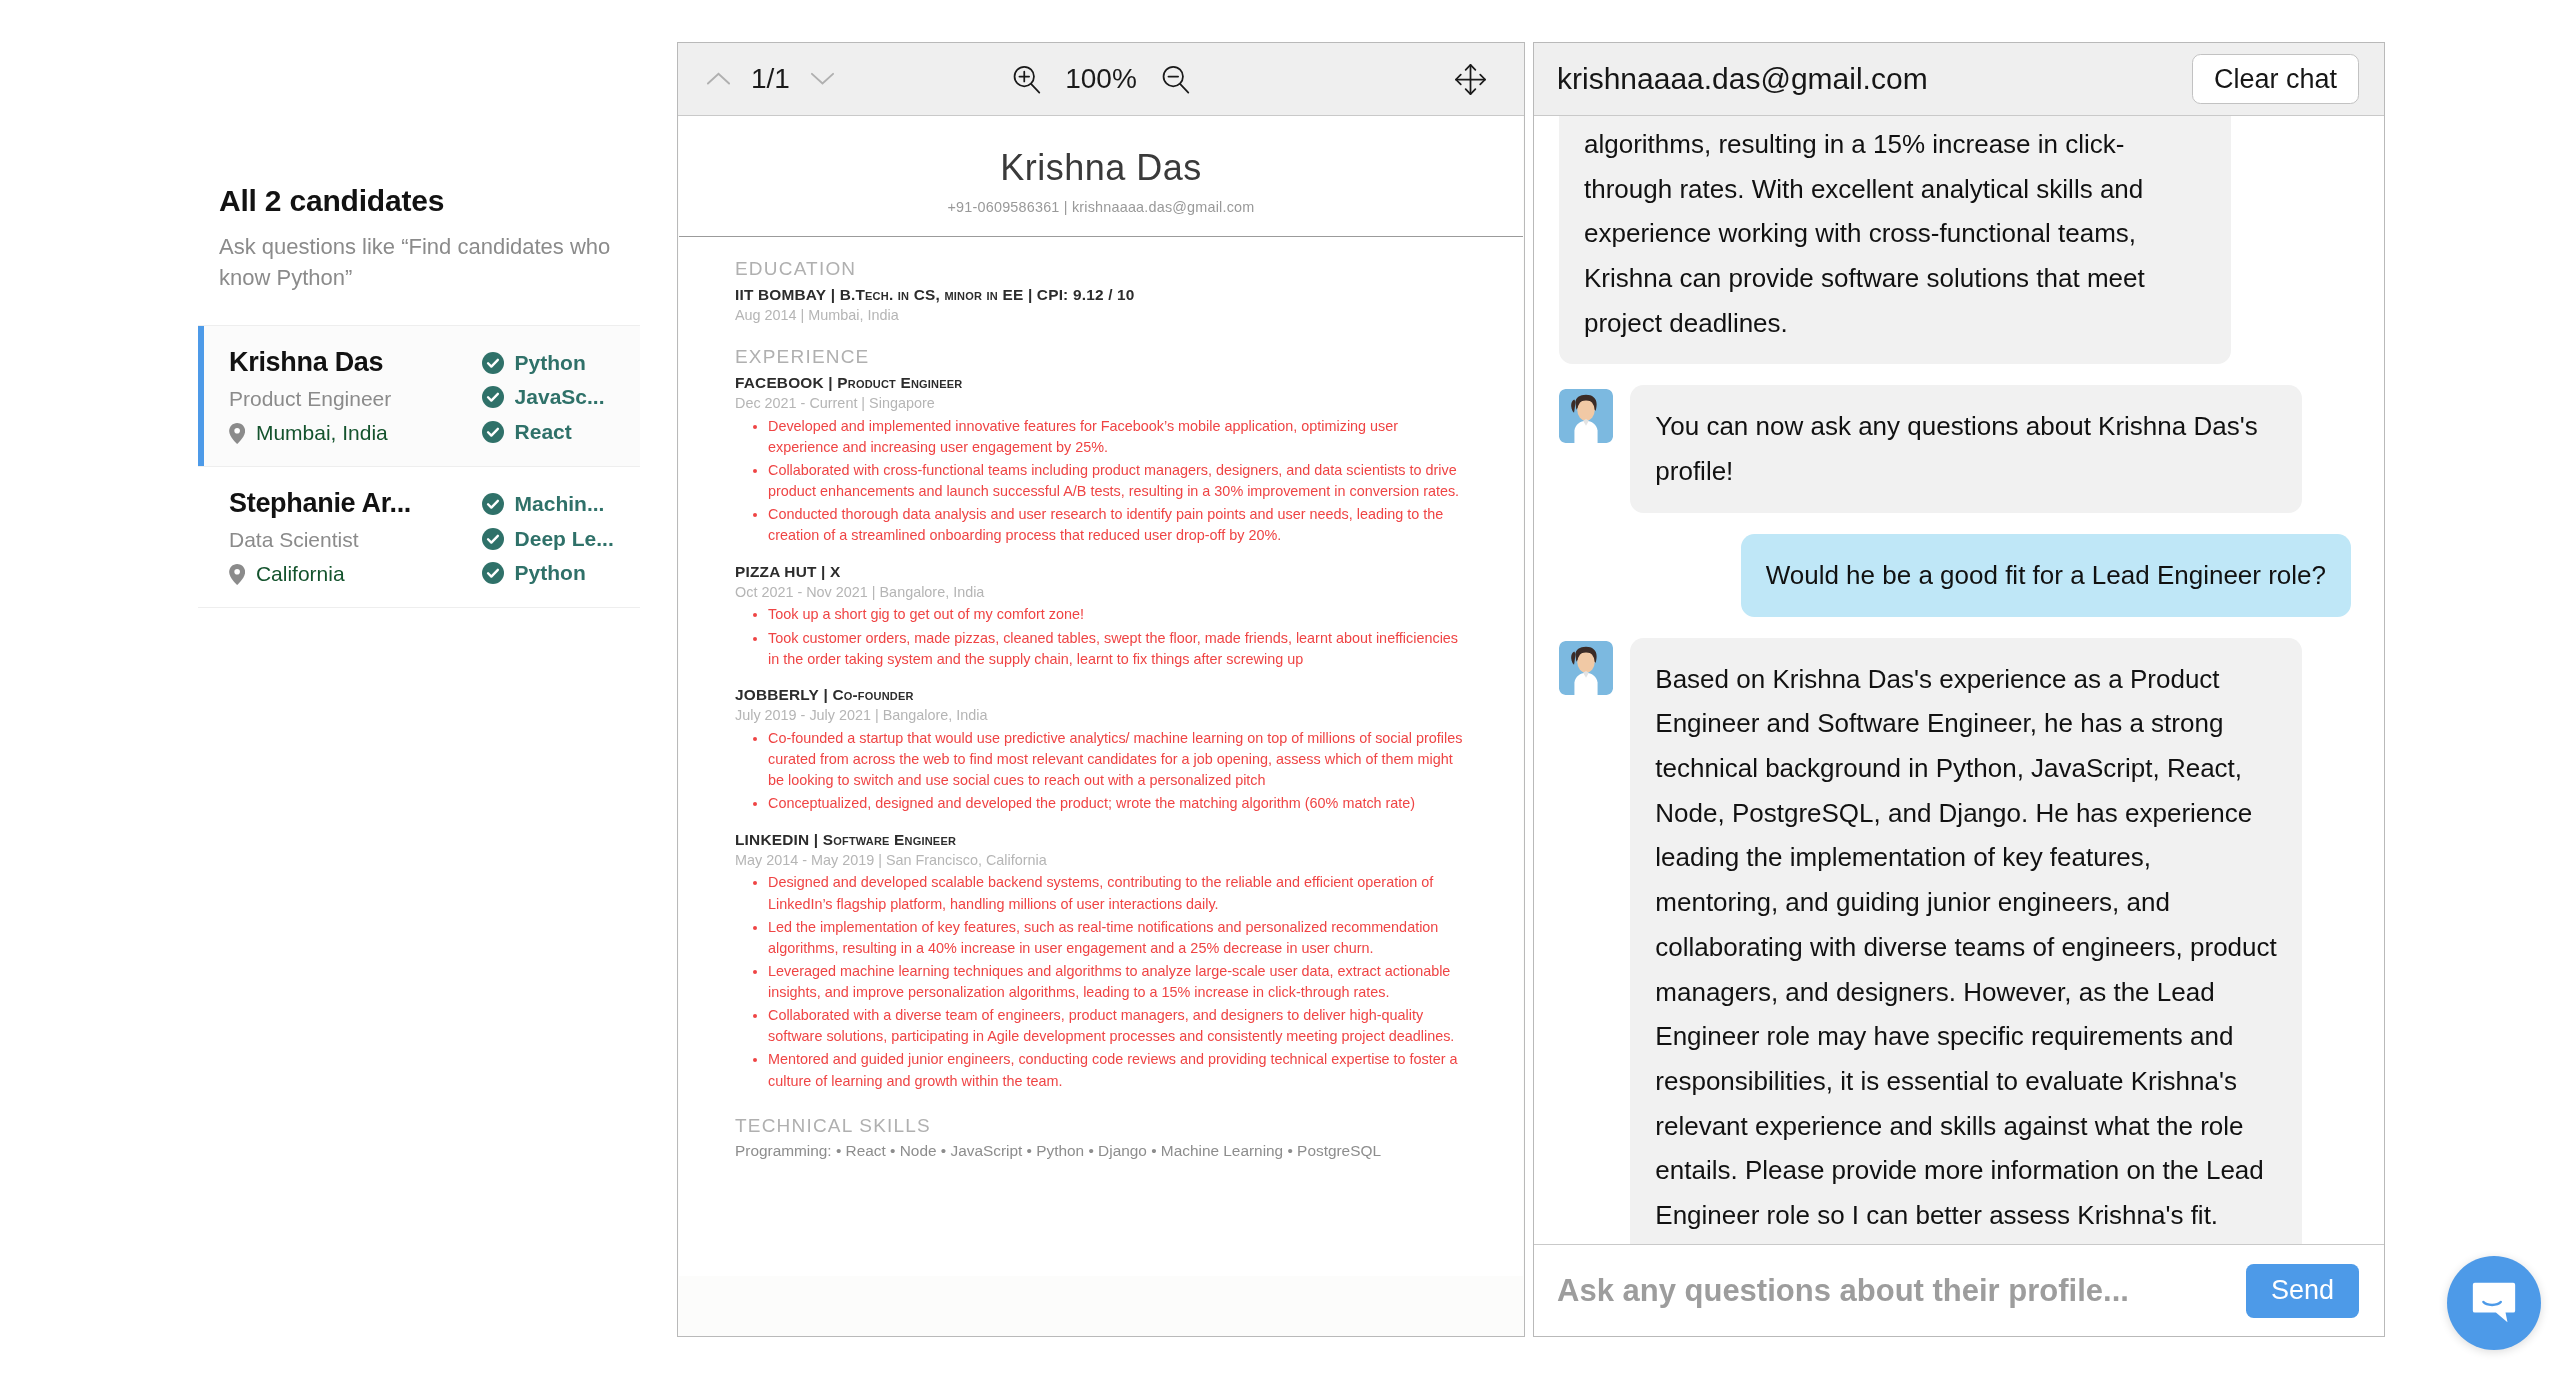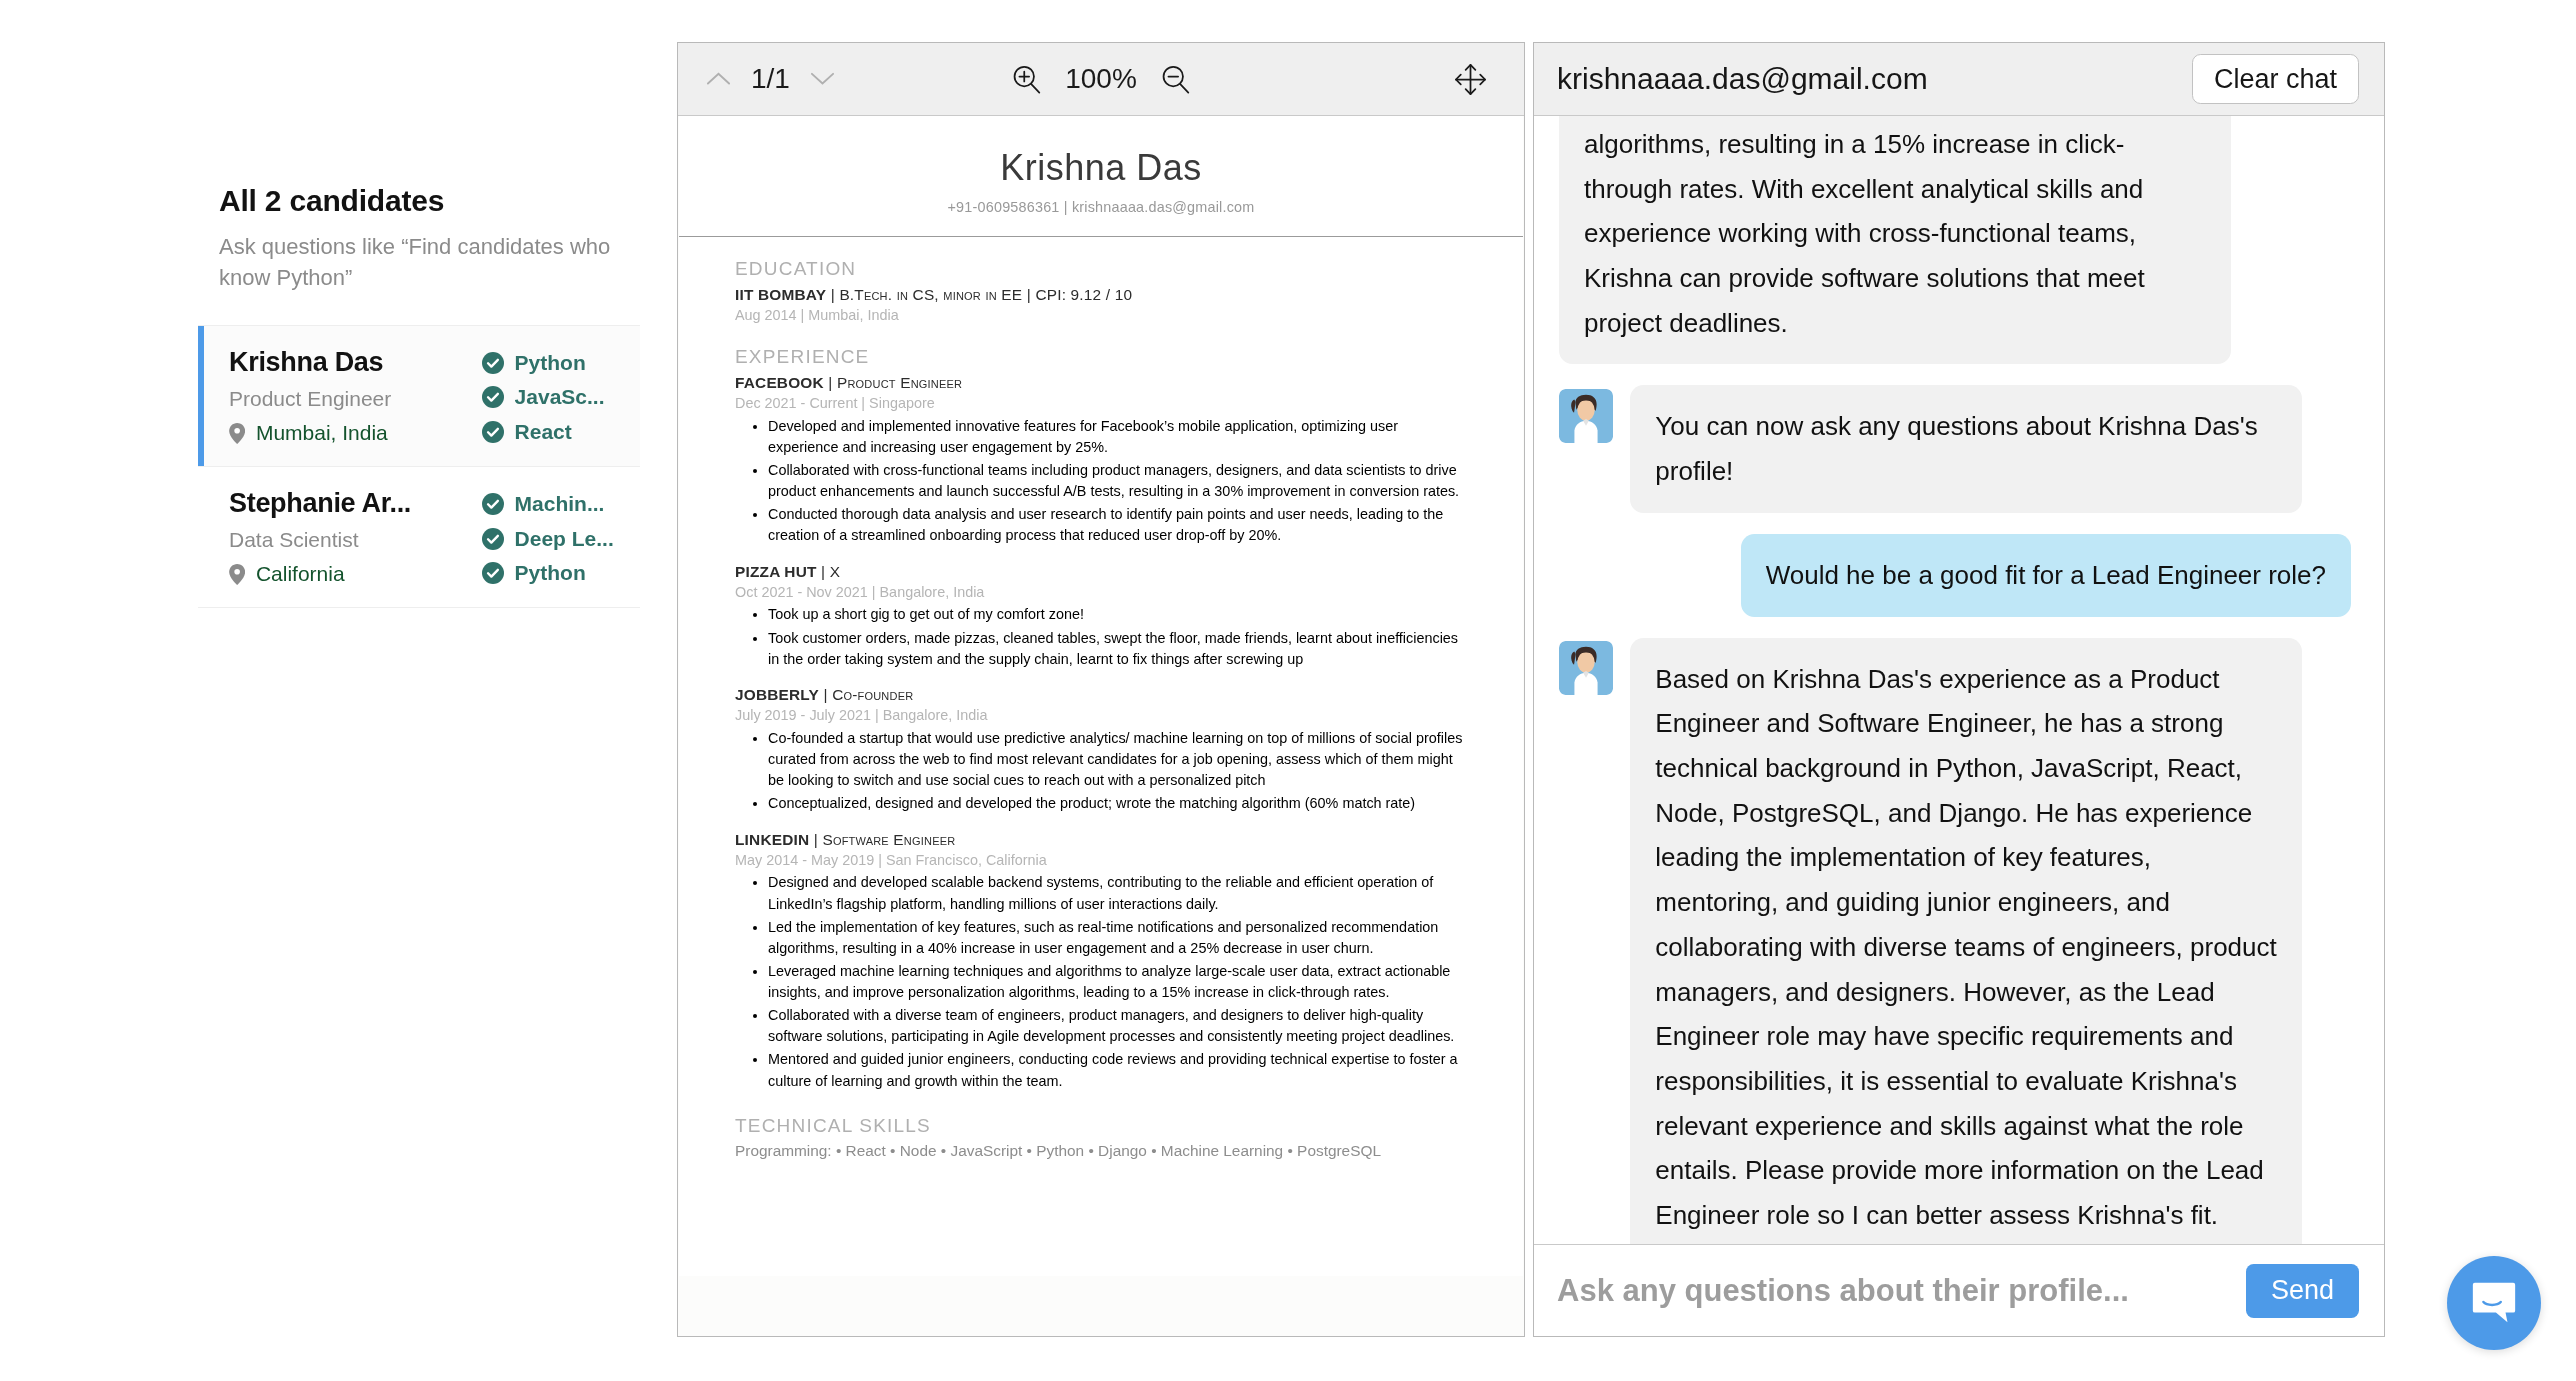--- a/index.html
+++ b/index.html
@@ -91,25 +91,25 @@
   #resume-contact { font-size: 14.4px; color: #999999; margin-top: 9.6px; letter-spacing: 0.2px; }
   #resume-rule { height: 1.9px; background: #9b9b9b; margin: 0; }
   #resume-body { padding: 21px 56px 0 56px; }
   .r-sec-title {
     font-size: 19px; color: #b0b0b0; letter-spacing: 1.2px;
     font-weight: 400; margin-bottom: 5.8px;
   }
   .r-sec { margin-bottom: 23px; }
   .r-job-title { font-size: 15.4px; color: #2c2c2c; letter-spacing: 0.2px; }
   .r-job-title b { font-weight: bold; }
-  .r-job-title .sc { font-variant: small-caps; font-weight: 400; }
+  .r-job-title .sc { font-variant: small-caps; font-weight: 700; }
   .r-job-meta { font-size: 14.4px; color: #b5b5b5; margin-top: 2.9px; }
   .r-bullets { margin: 4.8px 0 0 0; padding-left: 33px; }
   .r-bullets li {
-    font-size: 14.4px; color: #000000; line-height: 1.47; margin-bottom: 1.9px;
+    font-size: 14.4px; color: #ef4444; line-height: 1.47; margin-bottom: 1.9px;
   }
   .r-skills-line { font-size: 15.4px; color: #8d8d8d; margin-top: 3.8px; }
   .r-entry { margin-bottom: 16.3px; }
 
   
   #chat-panel {
     position: absolute; left: 1533px; top: 42px; width: 852px; height: 1295px;
     border: 1.9px solid #b9b9b9; background: #fef9c3;
     display: flex; flex-direction: column;
   }

